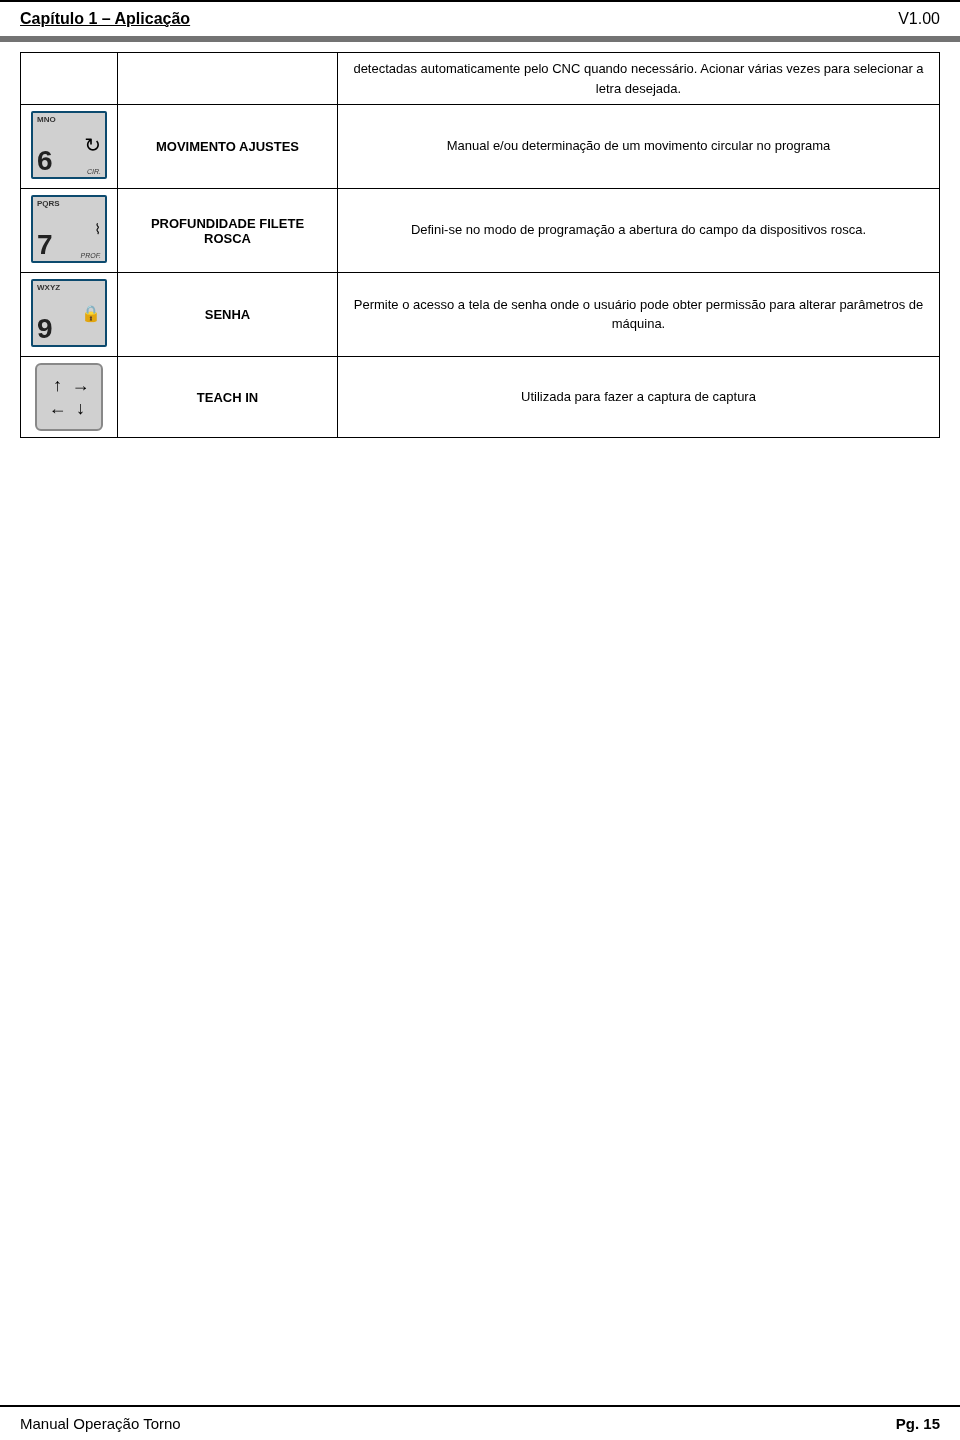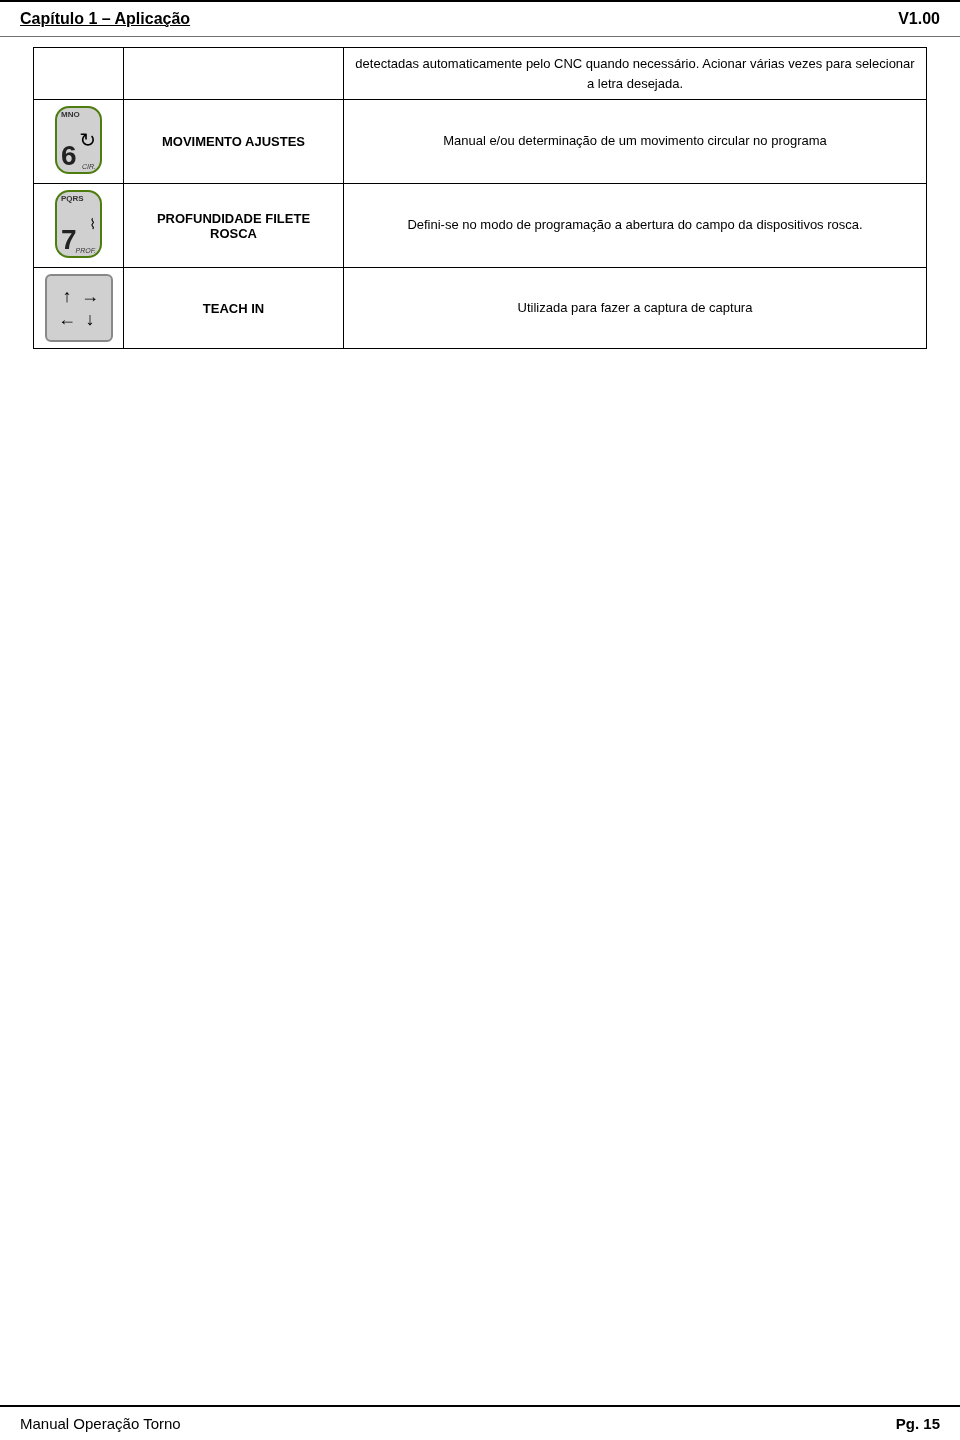--- a/index.html
+++ b/index.html
@@ -13,38 +13,38 @@
       display: flex;
       flex-direction: column;
     }
 
     
     .page-header {
       display: flex;
       justify-content: space-between;
       align-items: center;
       padding: 8px 20px;
-      border-bottom: 1px solid #737373;
+      border-bottom: 6px solid #737373;
       border-top: 2px solid #000;
       text-align: center;
     }
     .page-header-title {
       font-size: 16px;
       font-weight: bold;
       text-decoration: underline;
     }
     .page-header-version {
       font-size: 16px;
-      font-weight: bold;
+      font-weight: normal;
     }
 
     
     .main-content {
       flex: 1;
-      padding: 10px 33px;
+      padding: 10px 20px;
     }
 
     
     .data-table {
       width: 100%;
       border-collapse: collapse;
       border: 1px solid #000;
     }
     .data-table td {
       border: 1px solid #000;
@@ -63,25 +63,25 @@
     }
     .col-desc {
       text-align: center;
       font-size: 13px;
       line-height: 1.4;
     }
 
     
     .key-icon {
       display: inline-block;
-      width: 47px;
+      width: 76px;
       height: 68px;
       background: #d0d0d0;
-      border: 2px solid #4d7c0f;
-      border-radius: 14px;
+      border: 2px solid #0c4a6e;
+      border-radius: 2px;
       position: relative;
       overflow: hidden;
     }
     .key-label-top {
       position: absolute;
       top: 2px;
       left: 4px;
       font-size: 8px;
       color: #333;
       font-weight: bold;
@@ -202,20 +202,31 @@
             <span class="key-number">7</span>
             <span class="key-sublabel">PROF.</span>
             <span class="key-icon-img" style="font-size:14px;">⌇</span>
           </div>
         </td>
         <td class="col-name">PROFUNDIDADE FILETE ROSCA</td>
         <td class="col-desc">Defini-se no modo de programação a abertura do campo da dispositivos rosca.</td>
       </tr>
 
 
+      <tr>
+        <td class="col-icon">
+          <div class="key-icon">
+            <span class="key-label-top">WXYZ</span>
+            <span class="key-number">9</span>
+            <span class="key-icon-img" style="font-size:16px;">🔒</span>
+          </div>
+        </td>
+        <td class="col-name">SENHA</td>
+        <td class="col-desc">Permite o acesso a tela de senha onde o usuário pode obter permissão para alterar parâmetros de máquina.</td>
+      </tr>
 
       <tr>
         <td class="col-icon">
           <div class="teach-in-icon">
             <div class="teach-in-arrows">
               <div class="arrow-cell">↑</div>
               <div class="arrow-cell">→</div>
               <div class="arrow-cell">←</div>
               <div class="arrow-cell">↓</div>
             </div>

